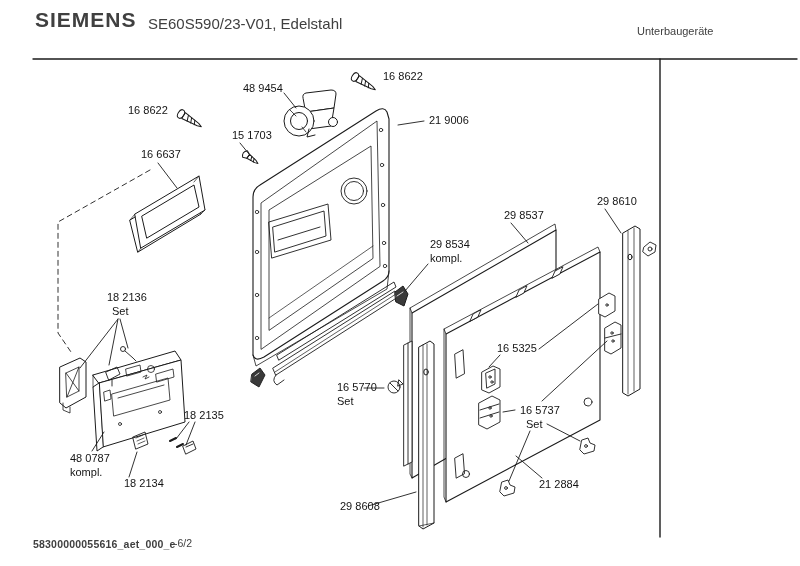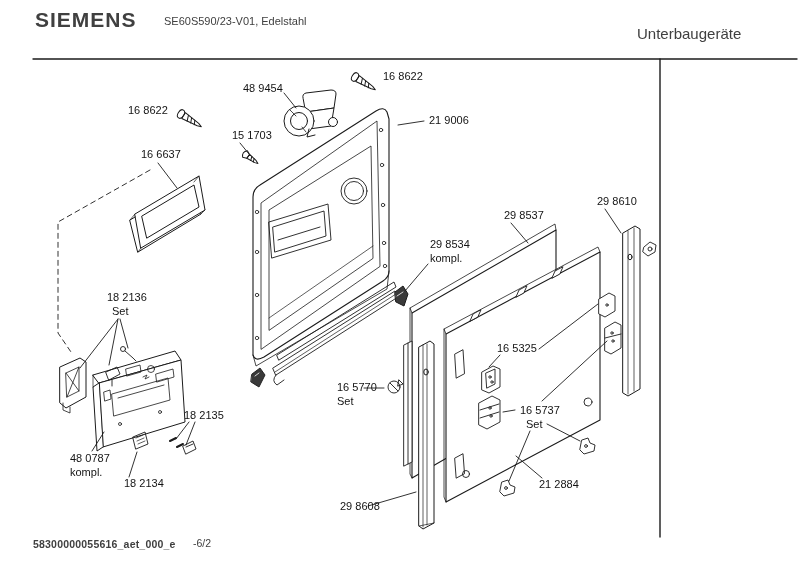--- a/index.html
+++ b/index.html
@@ -2,25 +2,25 @@
 <html><head>
 <meta charset="utf-8">
 <style>
   html,body{margin:0;padding:0;background:#e8e8e8;}
   .page{
     position:relative;width:800px;height:566px;background:#ffffff;
     font-family:"Liberation Sans",sans-serif;color:#404040;overflow:hidden;
   }
   .abs{position:absolute;white-space:nowrap;}
   .brand{left:35px;top:8px;font-size:21px;font-weight:bold;letter-spacing:1px;}
-  .model{left:164px;top:15px;font-size:11px;}
+  .model{left:148px;top:15px;font-size:15px;}
   .prodline{left:637px;top:11px;font-size:12px;letter-spacing:.2px;}
-  .prodsub{left:637px;top:25px;font-size:15px;}
+  .prodsub{left:637px;top:25px;font-size:11px;}
   .doccode{left:33px;top:538px;font-size:10.5px;letter-spacing:.2px;font-weight:bold;}
-  .pageno{left:174px;top:537px;font-size:10.5px;margin-left:19px;}
+  .pageno{left:174px;top:537px;font-size:10.5px;}
   svg.diagram{position:absolute;left:0;top:0;}
   svg text{fill:#141414;font-family:"Liberation Sans",sans-serif;font-size:11px;stroke:none;}
 </style>
 </head>
 <body>
 
 <div class="page">
 
   <div class="abs brand">SIEMENS</div>
   <div class="abs model">SE60S590/23-V01, Edelstahl</div>

